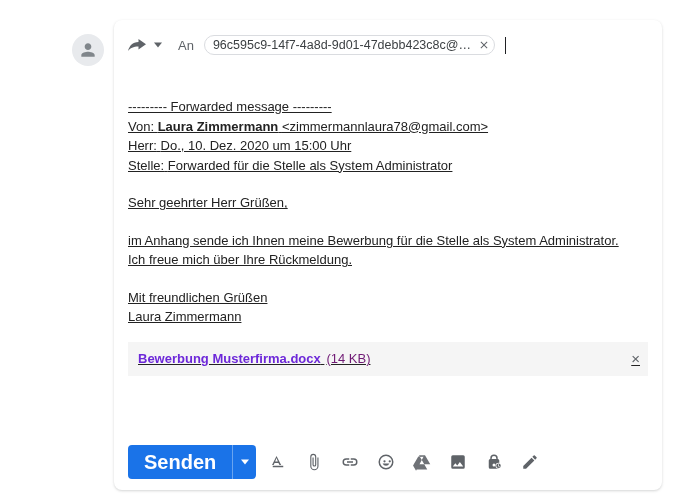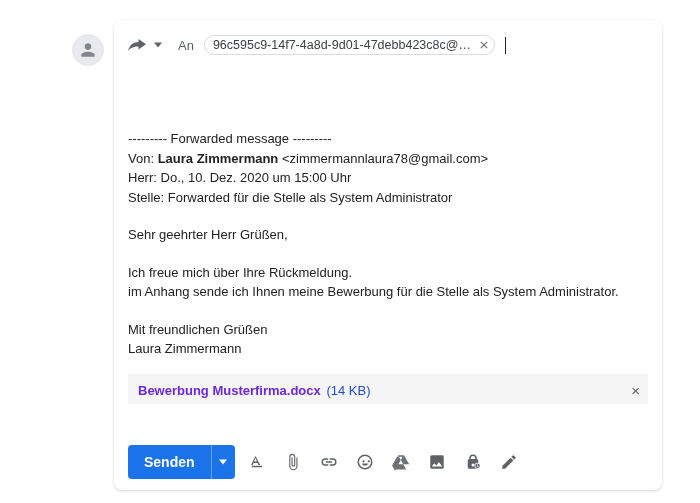--- a/index.html
+++ b/index.html
@@ -1,41 +1,41 @@
 <!DOCTYPE html>
 <html><head>
 <meta charset="utf-8">
 <style>
   * { box-sizing: border-box; }
   html, body { margin:0; padding:0; font-family: Arial, Helvetica, sans-serif; font-size:13px; color:#202124; background:#fff; }
   .wrap { width:700px; height:503px; position:relative; }
   .avatar { position:absolute; left:72px; top:34px; width:32px; height:32px; border-radius:50%; background:#e8eaed; display:flex; align-items:center; justify-content:center; }
   .avatar svg { width:20px; height:20px; fill:#80868b; }
-  .card { position:absolute; left:114px; top:20px; width:548px; height:470px; background:#fff; border-radius:8px; box-shadow: 0 1px 3px rgba(60,64,67,.15), 0 1px 2px rgba(60,64,67,.08); padding:10px 14px 10px 14px; display:flex; flex-direction:column;gap:32px; }
+  .card { position:absolute; left:114px; top:20px; width:548px; height:470px; background:#fff; border-radius:8px; box-shadow: 0 1px 3px rgba(60,64,67,.15), 0 1px 2px rgba(60,64,67,.08); padding:10px 14px 10px 14px; display:flex; flex-direction:column; }
   .header { display:flex; align-items:center; height:30px; gap:6px; }
   .fwd-arrow { width:18px; height:14px; display:flex; align-items:center; justify-content:center; }
   .fwd-arrow svg { width:18px; height:14px; fill:#5f6368; }
   .caret { width:12px; display:flex; justify-content:center; }
   .caret svg { width:8px; height:8px; fill:#5f6368; }
   .an-label { color:#5f6368; font-size:13px; margin-left:8px; margin-right:4px; }
   .chip { display:inline-flex; align-items:center; border:1px solid #dadce0; border-radius:10px; padding:1px 3px 1px 8px; font-size:12.5px; color:#3c4043; max-width:300px; height:20px; }
   .chip-text { white-space:nowrap; overflow:hidden; text-overflow:ellipsis; max-width:260px; }
   .chip-x { width:14px; height:14px; margin-left:4px; display:flex; align-items:center; justify-content:center; cursor:pointer; }
   .chip-x svg { width:12px; height:12px; fill:#5f6368; }
   .cursor { display:inline-block; width:1px; height:17px; background:#202124; margin-left:4px; }
-  .body { flex:1; padding-top:38px; font-size:13px; line-height:1.35; color:#222; overflow:hidden; }
+  .body { flex:1; padding-top:38px; font-size:13px; line-height:1.35; color:#222; overflow:hidden;text-decoration:underline; }
   .body p { margin:0 0 2px 0; }
   .body .spacer { height:18px; }
   .attach { margin-top:16px; background:#f5f5f5; height:34px; display:flex; align-items:center; justify-content:space-between; padding:0 8px 0 10px; font-size:13px; }
   .attach-name { color:#6d28d9; font-weight:700; }
-  .attach-size { color:#1d4ed8; margin-left:2px; }
+  .attach-size { color:#701a75; margin-left:2px; }
   .attach-x { color:#5f6368; font-size:15px; cursor:pointer; font-weight:400; }
   .footer { display:flex; align-items:center; gap:0; height:44px; padding-top:8px; }
   .send-group { display:inline-flex; height:34px; border-radius:4px; overflow:hidden; }
-  .send-btn { background:#1a73e8; color:#fff; font-weight:600; font-size:14px; border:none; padding:12px 16px; cursor:pointer; display:flex; align-items:center; }
+  .send-btn { background:#1a73e8; color:#fff; font-weight:600; font-size:20px; border:none; padding:12px 16px; cursor:pointer; display:flex; align-items:center; }
   .send-drop { background:#1a73e8; border:none; border-left:1px solid rgba(255,255,255,.35); width:24px; display:flex; align-items:center; justify-content:center; cursor:pointer; }
   .send-drop svg { width:8px; height:8px; fill:#fff; }
   .toolbar { display:flex; align-items:center; margin-left:12px; gap:16px; }
   .ticon { width:20px; height:20px; display:flex; align-items:center; justify-content:center; cursor:pointer; }
   .ticon svg { width:18px; height:18px; fill:#5f6368; }
   b { font-weight:700; }
 </style>
 </head>
 <body>
 <div class="wrap">
@@ -69,22 +69,22 @@
     </div>
 
     <div class="body">
       <p>--------- Forwarded message ---------</p>
       <p><span>Von:</span> <b>Laura Zimmermann</b> <span>&lt;zimmermannlaura78@gmail.com&gt;</span></p>
       <p><span>Herr:</span> <span>Do., 10. Dez. 2020 um 15:00 Uhr</span></p>
       <p><span>Stelle:</span> <span>Forwarded für die Stelle als System Administrator</span></p>
       <div class="spacer"></div>
       <p>Sehr geehrter Herr Grüßen,</p>
       <div class="spacer"></div>
+      <p>im Anhang sende ich Ihnen meine Bewerbung für die Stelle als System Administrator.</p>
       <p>Ich freue mich über Ihre Rückmeldung.</p>
-      <p>im Anhang sende ich Ihnen meine Bewerbung für die Stelle als System Administrator.</p>
       <div class="spacer"></div>
       <p>Mit freundlichen Grüßen</p>
       <p>Laura Zimmermann</p>
 
       <div class="attach">
         <span>
           <span class="attach-name">Bewerbung Musterfirma.docx</span>
           <span class="attach-size">(14 KB)</span>
         </span>
         <span class="attach-x">×</span>

